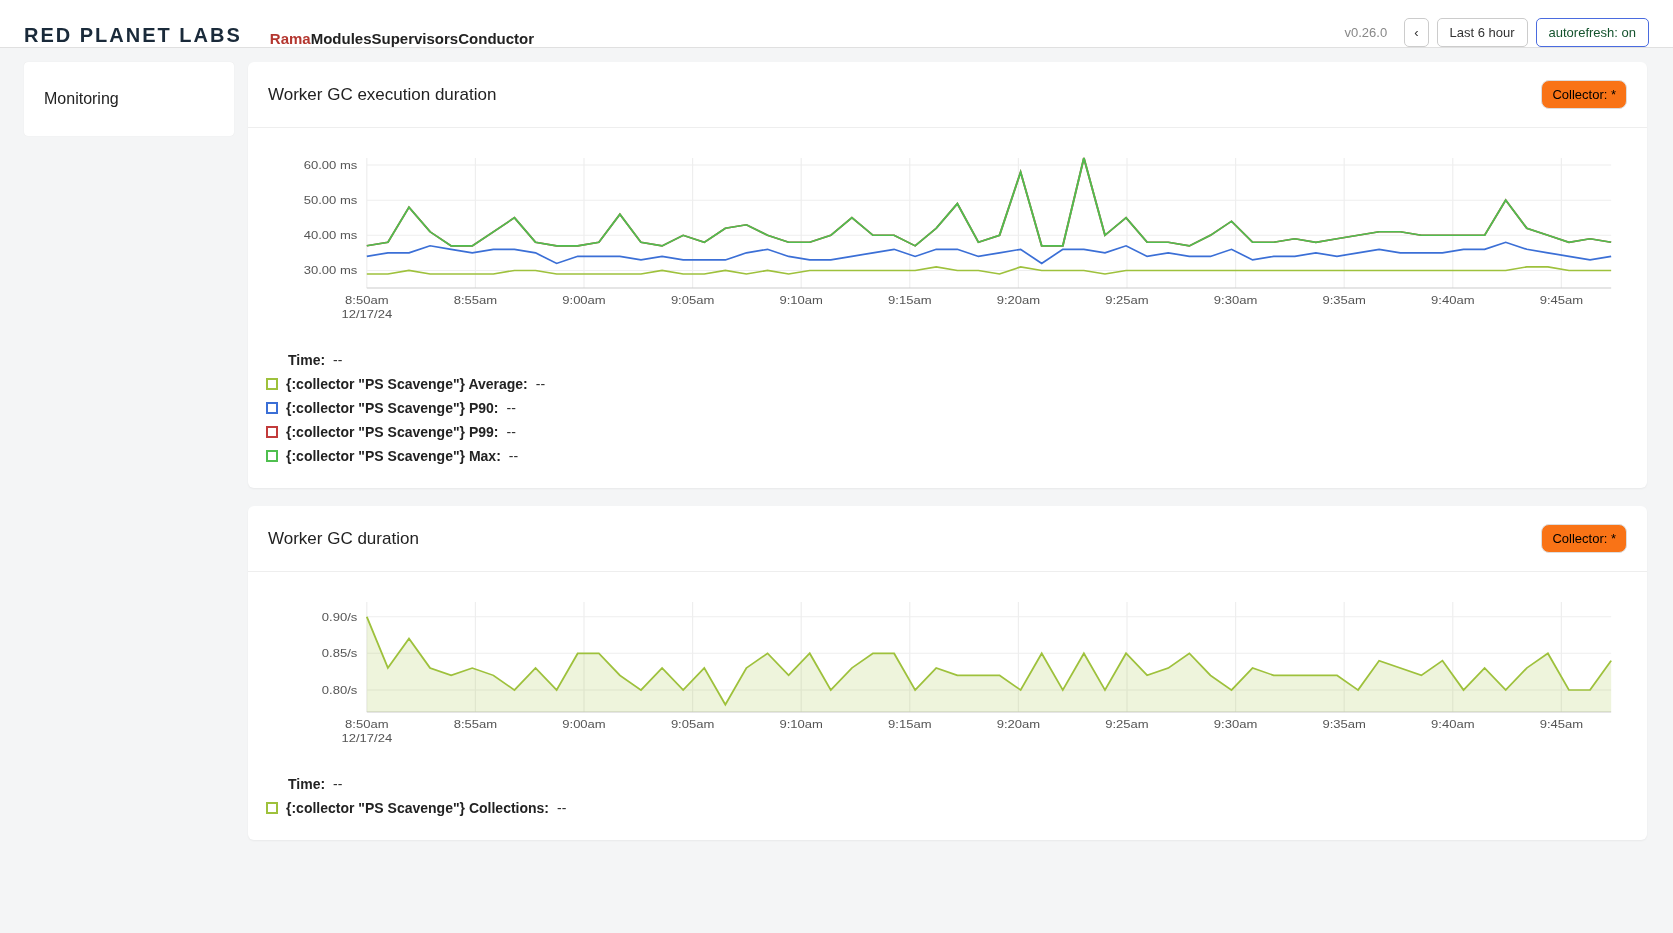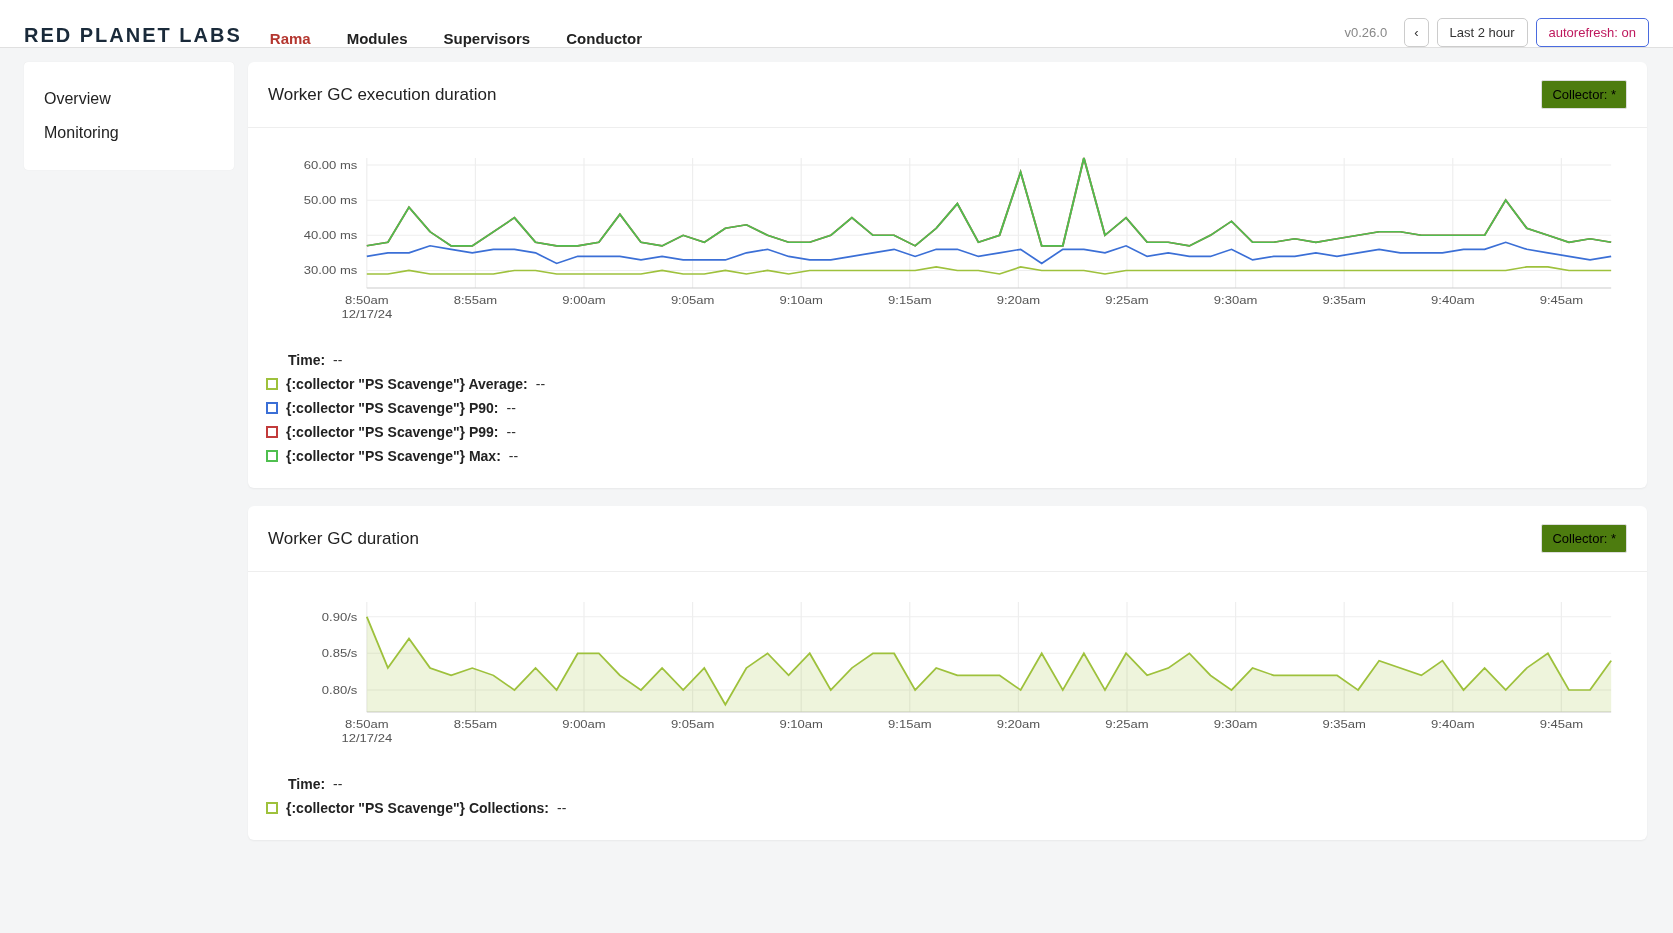--- a/index.html
+++ b/index.html
@@ -20,21 +20,21 @@
   }
   .logo {
     font-family: "Arial Black", sans-serif;
     font-weight: 900;
     font-size: 20px;
     letter-spacing: 2px;
     color: #1a2a3a;
     margin-right: 28px;
     white-space: nowrap;
   }
-  .nav { display: flex; gap: 36px; }
+  .nav { display: flex; }
   .nav a {
     font-weight: 700;
     color: #222;
     text-decoration: none;
     font-size: 15px;
     cursor: pointer;
   }
   .nav a.active { color: #b4362f; }
   .topbar-right {
     margin-left: auto;
@@ -46,21 +46,21 @@
   .btn {
     border: 1px solid #ccc;
     background: #fff;
     border-radius: 5px;
     padding: 6px 12px;
     font-size: 13px;
     cursor: pointer;
     color: #333;
   }
   .btn.icon { padding: 6px 9px; }
-  .btn.autorefresh { border-color: #4a6bdf; color: #be185d; }
+  .btn.autorefresh { border-color: #4a6bdf; color: #14532d; }
   .layout { display: flex; }
   .sidebar {
     width: 210px;
     margin: 14px 0 0 24px;
     background: #fff;
     border-radius: 4px;
     padding: 20px 0;
     height: fit-content;
     box-shadow: 0 0 1px rgba(0,0,0,0.1);
   }
@@ -84,22 +84,22 @@
     display: flex;
     align-items: center;
     padding: 18px 20px;
     border-bottom: 1px solid #eee;
     justify-content: center;
   }
   .card-title { font-size: 17px; font-weight: 400; color: #222; }
   .collector-btn {
     margin-left: auto;
     border: 1px solid #ddd;
-    background: #4d7c0f;
-    border-radius: 2px;
+    background: #f97316;
+    border-radius: 8px;
     padding: 6px 10px;
     font-size: 13px;
     cursor: pointer;
   }
   .chart-area { padding: 20px 24px 10px 24px; }
   .chart-svg { width: 100%; height: 180px; display: block; }
   .chart-svg.short { height: 160px; }
   .legend { padding: 10px 18px 20px 18px; }
   .legend-row {
     display: flex;
@@ -130,28 +130,27 @@
     <a class="active">Rama</a>
     <a>Modules</a>
     <a>Supervisors</a>
     <a>Conductor</a>
   </nav>
   <div class="topbar-right">
     <span class="version">v0.26.0</span>
     <button class="btn icon">
       <span>‹</span>
     </button>
-    <button class="btn">Last 2 hour</button>
+    <button class="btn">Last 6 hour</button>
     <button class="btn autorefresh">autorefresh: on</button>
   </div>
 </div>
 
 <div class="layout">
   <aside class="sidebar">
-    <div class="item">Overview</div>
     <div class="item">Monitoring</div>
   </aside>
 
   <main class="content">
 
     <section class="card">
       <div class="card-header">
         <div class="card-title">Worker GC execution duration</div>
         <button class="collector-btn">Collector: *</button>
       </div>

